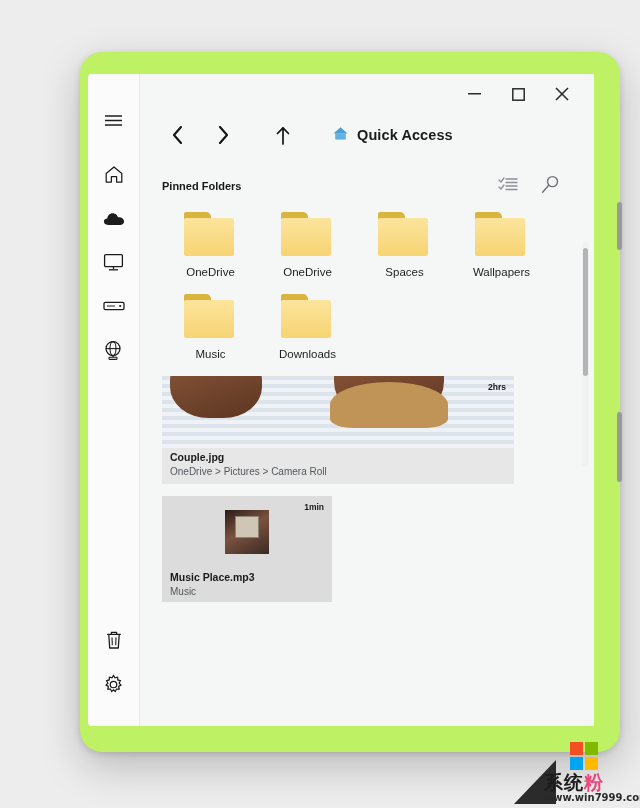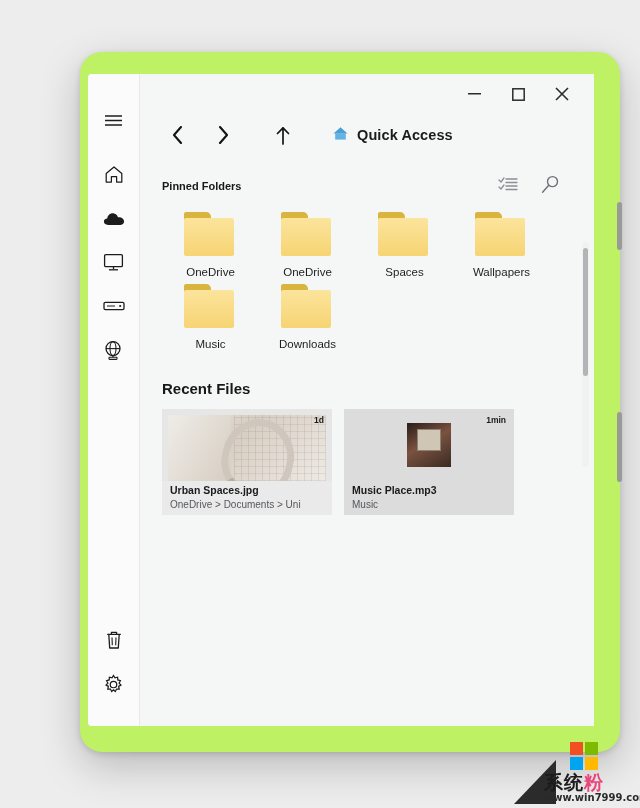--- a/index.html
+++ b/index.html
@@ -103,21 +103,21 @@
     display: flex; align-items: center; justify-content: space-between;
     margin-top: 8px; margin-bottom: 6px;
   }
   .sect-title { font-size: 11px; font-weight: bold; color: #18181a; }
   .sect-actions { display: flex; align-items: center; gap: 18px; padding-right: 6px; }
   .tool-icon { width: 24px; height: 24px; display: flex; align-items: center; justify-content: center; color: #7c7f82; }
 
   
   .folder-grid {
     display: grid; grid-template-columns: repeat(4, 1fr);
-    row-gap: 6px; margin-top: 14px; padding-right: 18px;
+    row-gap: 16px; margin-top: 14px; padding-right: 18px;
   }
   .folder { display: flex; flex-direction: column; align-items: center; }
   .folder-ico { width: 54px; height: 46px; position: relative; }
   .folder-tab {
     position: absolute; left: 0; top: 0; width: 27px; height: 8px;
     background: #d9b43f; border-radius: 2px 5px 0 0;
   }
   .folder-body {
     position: absolute; left: 0; top: 6px; width: 50px; height: 38px;
     background: #fadf8e; border-radius: 2px;
@@ -465,37 +465,36 @@
               </div>
               <div class="folder">
                 <div class="folder-ico">
                   <div class="folder-tab"></div>
                   <div class="folder-body"></div>
                 </div>
                 <div class="folder-name">Downloads</div>
               </div>
             </div>
 
-            <div class="recent-title">Recent Files</div>
-
+
+            <div class="card-wide">
+              <div class="stripes">
+                <div class="ph-head a"></div>
+                <div class="ph-head b" style="background:linear-gradient(160deg,#9a613f,#5f3723)"></div>
+                <div class="ph-hair" style="width:118px;height:46px;left:168px;top:6px;background:#c09456;border-radius:50% 50% 20% 20%;"></div>
+              </div>
+              <div class="badge">2hrs</div>
+              <div class="card-meta">
+                <div class="card-name">Couple.jpg</div>
+                <div class="card-path">OneDrive &gt; Pictures &gt; Camera Roll</div>
+              </div>
+            </div>
 
             <div class="card-row">
 
-              <div class="card-sm">
-                <div class="thumb-urban">
-                  <div class="urban-wall"></div>
-                  <div class="urban-grid"></div>
-                  <div class="urban-arc"></div>
-                </div>
-                <div class="badge">1d</div>
-                <div class="card-meta">
-                  <div class="card-name">Urban Spaces.jpg</div>
-                  <div class="card-path">OneDrive &gt; Documents &gt; Uni</div>
-                </div>
-              </div>
 
               <div class="card-sm audio">
                 <div class="thumb-audio">
                   <div class="screen"></div>
                 </div>
                 <div class="badge">1min</div>
                 <div class="play-icon">
                   <svg width="15" height="17" viewBox="0 0 15 17">
                     <polygon points="2,1.5 13,8.5 2,15.5" fill="none" stroke="#2b2b2b" stroke-width="1.4" stroke-linejoin="round"></polygon>
                   </svg>

